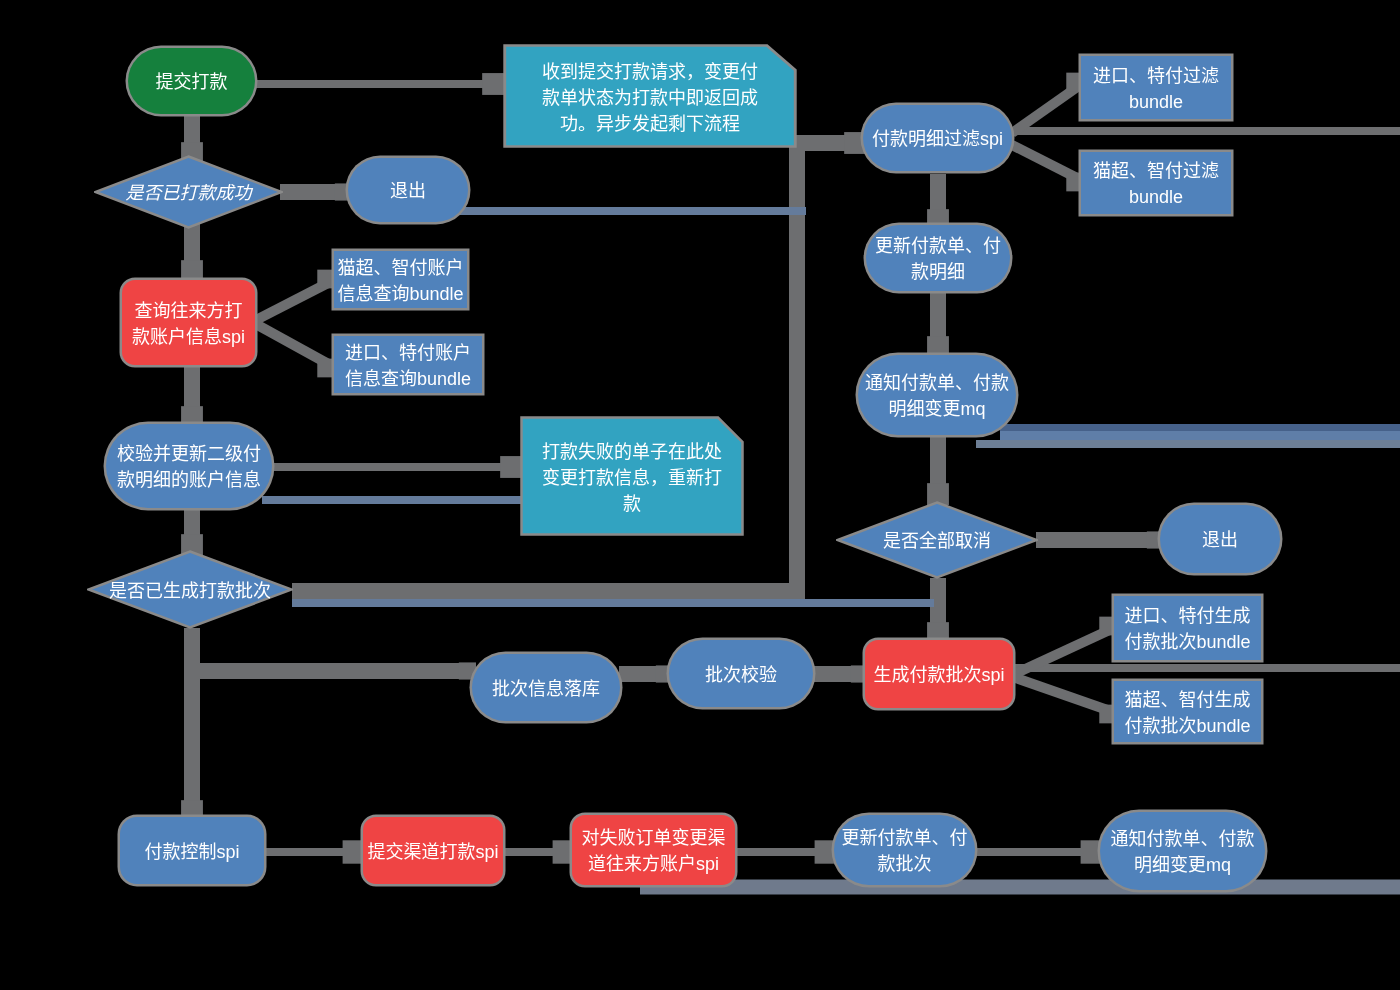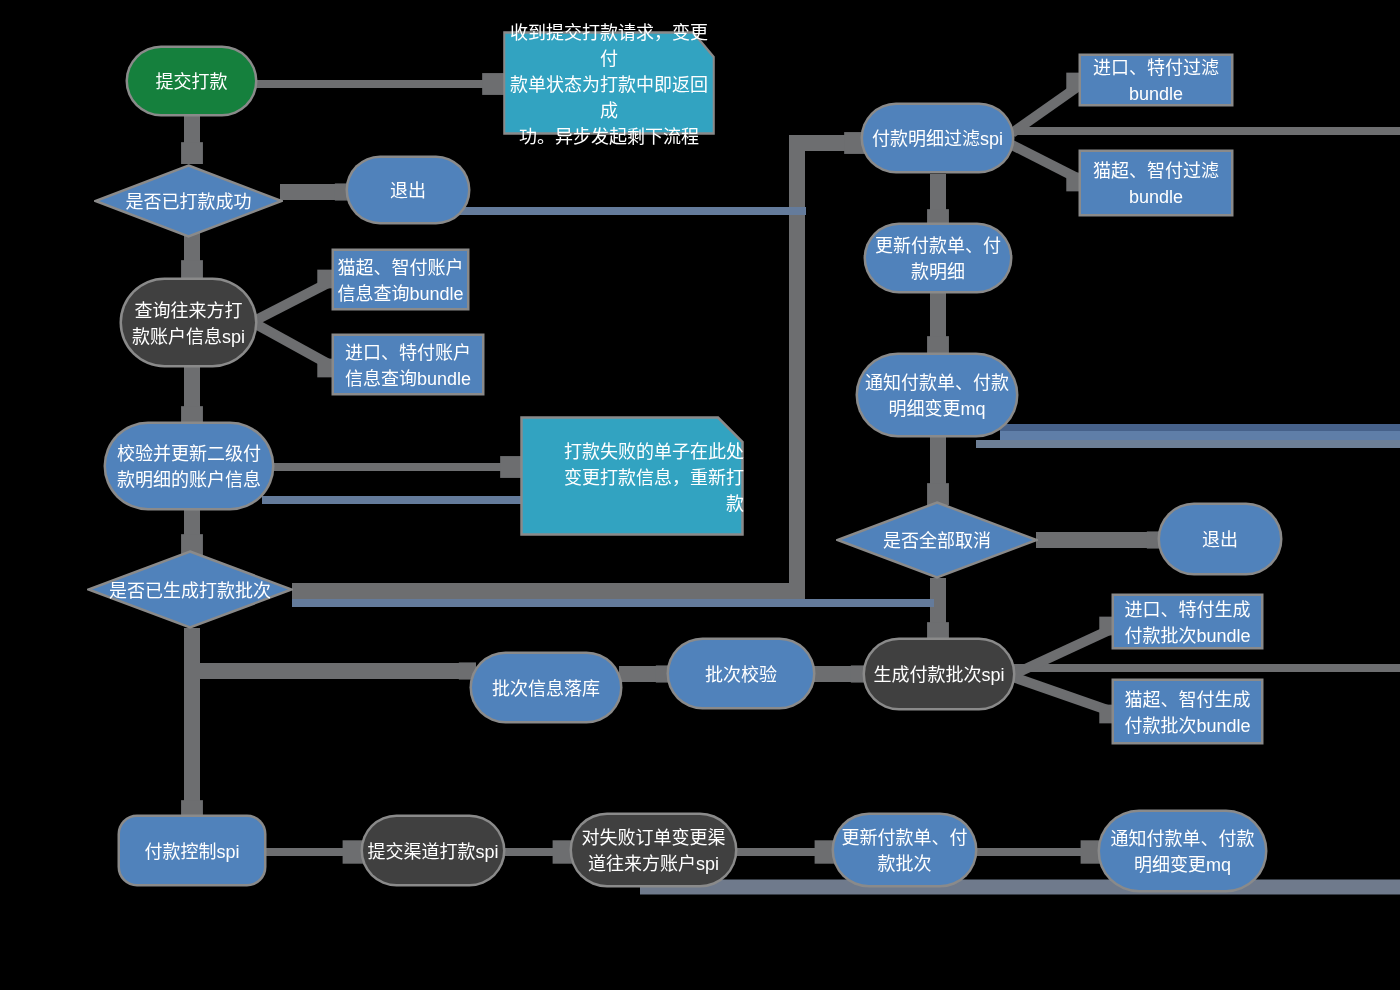--- a/index.html
+++ b/index.html
@@ -7,21 +7,21 @@
   #canvas{position:relative;width:1400px;height:990px;background:#000;
     font-family:"Liberation Sans","Noto Sans CJK SC",sans-serif;
     filter:blur(0.55px);}
   svg.edges{position:absolute;left:0;top:0;width:1400px;height:990px;pointer-events:none;}
   .node{position:absolute;display:flex;align-items:center;justify-content:center;
     text-align:center;color:#ffffff;line-height:1.42;box-sizing:border-box;
     font-size:18px;letter-spacing:0px;}
   .node .lbl{display:block;width:100%;position:relative;top:2px;}
   .stadium{border-radius:999px;}
   .fill-blue{background:#5082bb;}
-  .fill-red{background:#404040;}
+  .fill-red{background:#ef4444;border-radius:13px;}
   .fill-green{background:#15803d;}
   .dia{background:transparent;}
   .dia .diashape{position:absolute;left:0;top:0;width:100%;height:100%;}
   .dia .lbl{position:relative;z-index:2;}
   .note{position:absolute;color:#fff;box-sizing:border-box;display:flex;
     align-items:center;justify-content:center;text-align:center;line-height:1.45;
     font-size:18px;}
   .note .noteshape{position:absolute;left:0;top:0;width:100%;height:100%;}
   .note .lbl{position:relative;z-index:2;display:block;width:100%;top:2px;}
 </style>
@@ -95,21 +95,21 @@
         <path d="M 1000 427.5 H 1400" stroke="#46618a" stroke-width="7" fill="none"></path>
         <path d="M 450 211 H 806" stroke="#647b9b" stroke-width="8" fill="none"></path>
         <path d="M 262 500 H 528" stroke="#647b9b" stroke-width="8" fill="none"></path>
       </g>
 </svg>
 
 <div id="node-layer">
       <div class="node stadium fill-green" style="left: 128px; top: 48px; width: 127px; height: 66px; box-shadow: rgb(138, 138, 138) 0px 0px 0px 2.5px;">
         <span class="lbl">提交打款</span>
       </div>
-      <div class="node dia" style="left: 94px; top: 164px; width: 189px; height: 74px;">
+      <div class="node dia" style="left: 94px; top: 155px; width: 189px; height: 74px; font-style: italic;">
         <svg class="diashape" viewBox="0 0 189 74" preserveAspectRatio="none">
           <polygon points="94.5,1.5 187.5,37 94.5,72.5 1.5,37" fill="#5082bb" stroke="#8a8a8a" stroke-width="2.5"></polygon>
         </svg>
         <span class="lbl">是否已打款成功</span>
       </div>
       <div class="node stadium fill-blue" style="left: 348px; top: 158px; width: 120px; height: 64px; box-shadow: rgb(138, 138, 138) 0px 0px 0px 2.5px;">
         <span class="lbl">退出</span>
       </div>
       <div class="node stadium fill-red" style="left: 122px; top: 280px; width: 133px; height: 85px; box-shadow: rgb(138, 138, 138) 0px 0px 0px 2.5px;">
         <span class="lbl">查询往来方打<br>款账户信息spi</span>
@@ -131,30 +131,30 @@
       </div>
       <div class="node stadium fill-blue" style="left: 472px; top: 640px; width: 148px; height: 67px; box-shadow: rgb(138, 138, 138) 0px 0px 0px 2.5px; margin-top: 14px;">
         <span class="lbl">批次信息落库</span>
       </div>
       <div class="node stadium fill-blue" style="left: 669px; top: 640px; width: 144px; height: 67px; box-shadow: rgb(138, 138, 138) 0px 0px 0px 2.5px;">
         <span class="lbl">批次校验</span>
       </div>
       <div class="node stadium fill-red" style="left: 865px; top: 640px; width: 148px; height: 68px; box-shadow: rgb(138, 138, 138) 0px 0px 0px 2.5px;">
         <span class="lbl">生成付款批次spi</span>
       </div>
-      <div class="node fill-blue" style="left: 1114px; top: 596px; width: 147px; height: 51px; box-shadow: rgb(138, 138, 138) 0px 0px 0px 2.5px;">
+      <div class="node fill-blue" style="left: 1114px; top: 596px; width: 147px; height: 64px; box-shadow: rgb(138, 138, 138) 0px 0px 0px 2.5px;">
         <span class="lbl">进口、特付生成<br>付款批次bundle</span>
       </div>
       <div class="node fill-blue" style="left: 1114px; top: 681px; width: 147px; height: 61px; box-shadow: rgb(138, 138, 138) 0px 0px 0px 2.5px;">
         <span class="lbl">猫超、智付生成<br>付款批次bundle</span>
       </div>
       <div class="node stadium fill-blue" style="left: 863px; top: 105px; width: 149px; height: 66px; box-shadow: rgb(138, 138, 138) 0px 0px 0px 2.5px;">
         <span class="lbl">付款明细过滤spi</span>
       </div>
-      <div class="node fill-blue" style="left: 1081px; top: 56px; width: 150px; height: 48px; box-shadow: rgb(138, 138, 138) 0px 0px 0px 2.5px;">
+      <div class="node fill-blue" style="left: 1081px; top: 56px; width: 150px; height: 63px; box-shadow: rgb(138, 138, 138) 0px 0px 0px 2.5px;">
         <span class="lbl">进口、特付过滤<br>bundle</span>
       </div>
       <div class="node fill-blue" style="left: 1081px; top: 152px; width: 150px; height: 62px; box-shadow: rgb(138, 138, 138) 0px 0px 0px 2.5px;">
         <span class="lbl">猫超、智付过滤<br>bundle</span>
       </div>
       <div class="node stadium fill-blue" style="left: 866px; top: 225px; width: 144px; height: 66px; box-shadow: rgb(138, 138, 138) 0px 0px 0px 2.5px;">
         <span class="lbl">更新付款单、付<br>款明细</span>
       </div>
       <div class="node stadium fill-blue" style="left: 858px; top: 355px; width: 158px; height: 80px; box-shadow: rgb(138, 138, 138) 0px 0px 0px 2.5px;">
         <span class="lbl">通知付款单、付款<br>明细变更mq</span>
@@ -176,27 +176,27 @@
       </div>
       <div class="node stadium fill-red" style="left: 572px; top: 815px; width: 163px; height: 70px; box-shadow: rgb(138, 138, 138) 0px 0px 0px 2.5px;">
         <span class="lbl">对失败订单变更渠<br>道往来方账户spi</span>
       </div>
       <div class="node stadium fill-blue" style="left: 834px; top: 815px; width: 141px; height: 70px; box-shadow: rgb(138, 138, 138) 0px 0px 0px 2.5px;">
         <span class="lbl">更新付款单、付<br>款批次</span>
       </div>
       <div class="node stadium fill-blue" style="left: 1100px; top: 812px; width: 165px; height: 78px; box-shadow: rgb(138, 138, 138) 0px 0px 0px 2.5px;">
         <span class="lbl">通知付款单、付款<br>明细变更mq</span>
       </div>
-      <div class="note" style="left: 503px; top: 31px; width: 212px; height: 104px;">
+      <div class="note" style="left: 503px; top: 44px; width: 294px; height: 104px;">
         <svg class="noteshape" viewBox="0 0 254 104" preserveAspectRatio="none">
      <polygon points="1.5,1.5 228,1.5 252.5,26 252.5,102.5 1.5,102.5" fill="#32a3c1" stroke="#8a8a8a" stroke-width="2.5"></polygon>
         </svg>
     <span class="lbl">收到提交打款请求，变更付<br>款单状态为打款中即返回成<br>功。异步发起剩下流程</span>
       </div>
-      <div class="note" style="left: 520px; top: 416px; width: 224px; height: 120px; text-align: right;">
+      <div class="note" style="left: 520px; top: 416px; width: 224px; height: 120px;">
         <svg class="noteshape" viewBox="0 0 224 120" preserveAspectRatio="none">
      <polygon points="1.5,1.5 198,1.5 222.5,26 222.5,118.5 1.5,118.5" fill="#32a3c1" stroke="#8a8a8a" stroke-width="2.5"></polygon>
         </svg>
     <span class="lbl">打款失败的单子在此处<br>变更打款信息，重新打<br>款</span>
       </div>
     </div>
 
 </div>
 
 </body></html>

